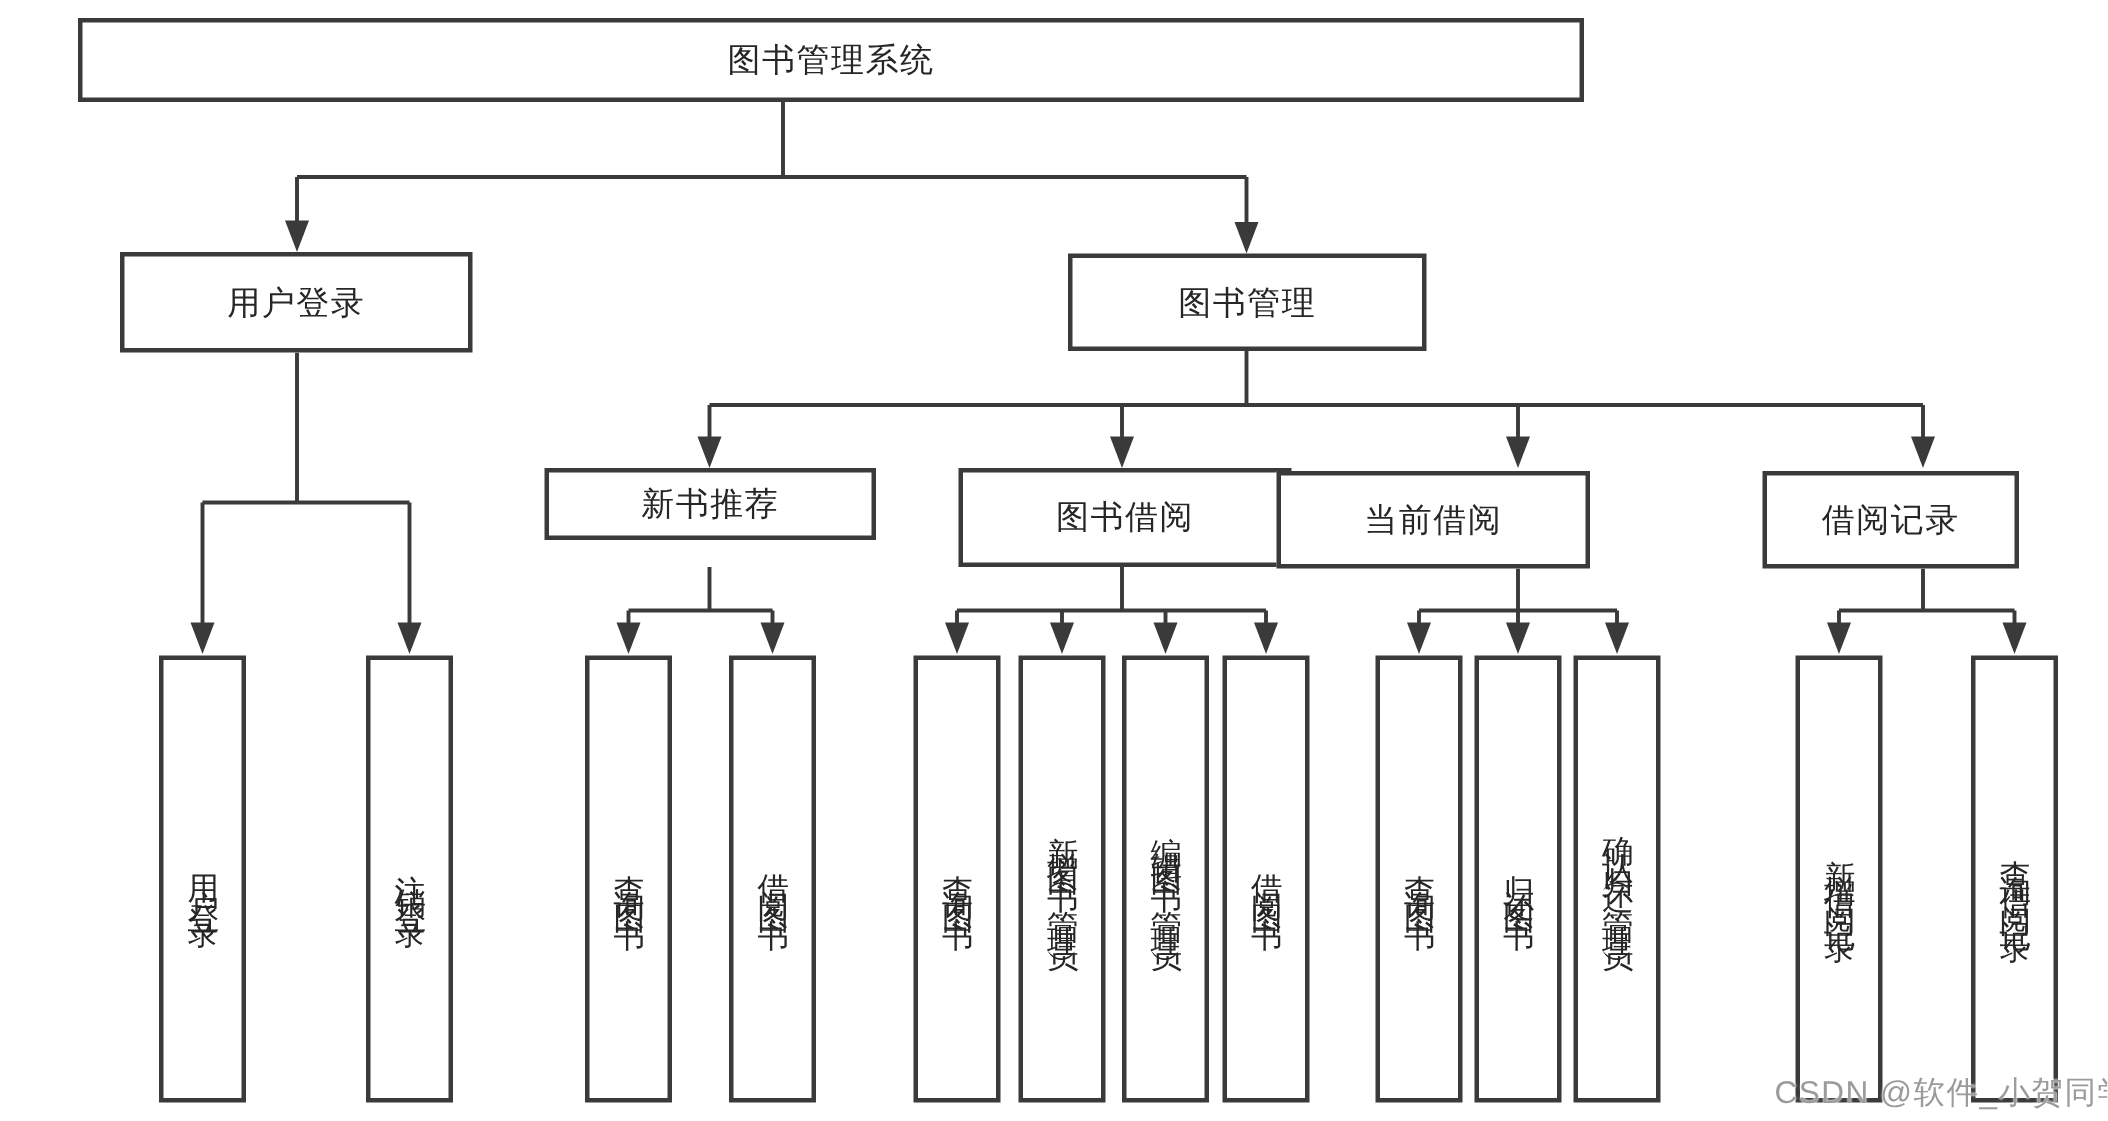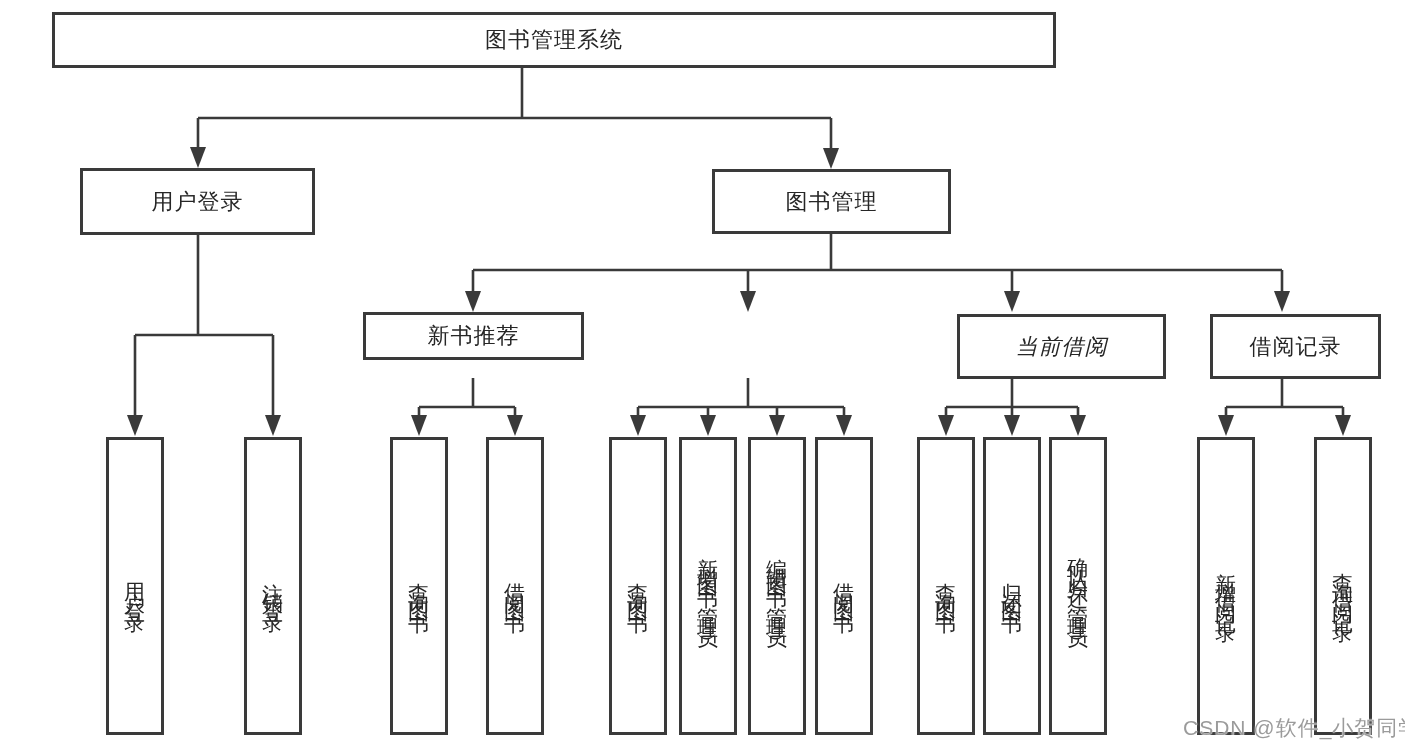--- a/index.html
+++ b/index.html
@@ -137,24 +137,27 @@
   <div class="box" style="left:80px;top:168px;width:235px;height:67px;">
     <span class="h-label">用户登录</span>
   </div>
   <div class="box" style="left:712px;top:169px;width:239px;height:65px;justify-content:center;">
     <span class="h-label">图书管理</span>
   </div>
 
   <div class="box" style="left:363px;top:312px;width:221px;height:48px;">
     <span class="h-label">新书推荐</span>
   </div>
-  <div class="box" style="left:957px;top:314px;width:209px;height:65px;font-style:italic;">
+  <div class="box" style="left:639px;top:312px;width:222px;height:66px;">
+    <span class="h-label">图书借阅</span>
+  </div>
+  <div class="box" style="left:851px;top:314px;width:209px;height:65px;">
     <span class="h-label">当前借阅</span>
   </div>
-  <div class="box" style="left:1175px;top:314px;width:171px;height:65px;margin-left:35px;">
+  <div class="box" style="left:1175px;top:314px;width:171px;height:65px;">
     <span class="h-label">借阅记录</span>
   </div>
 
   <div class="box leaf" style="left:106px;">
     <span class="v-label">用户登录</span>
   </div>
   <div class="box leaf" style="left:244px;">
     <span class="v-label">注销登录</span>
   </div>
 

